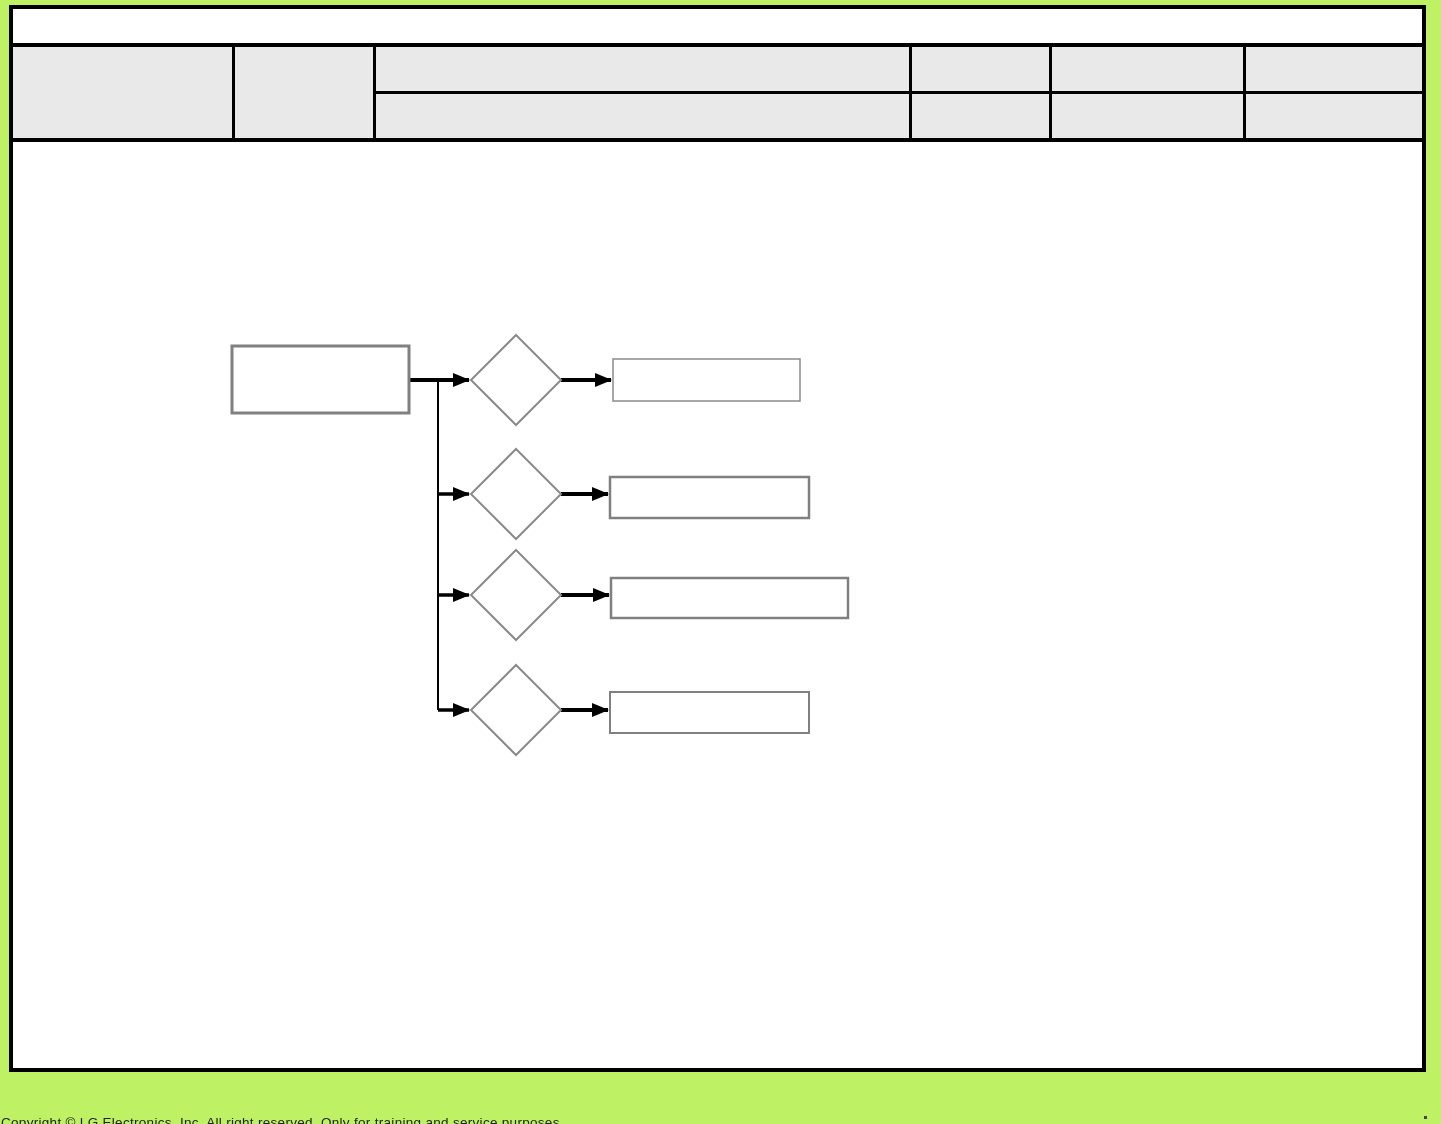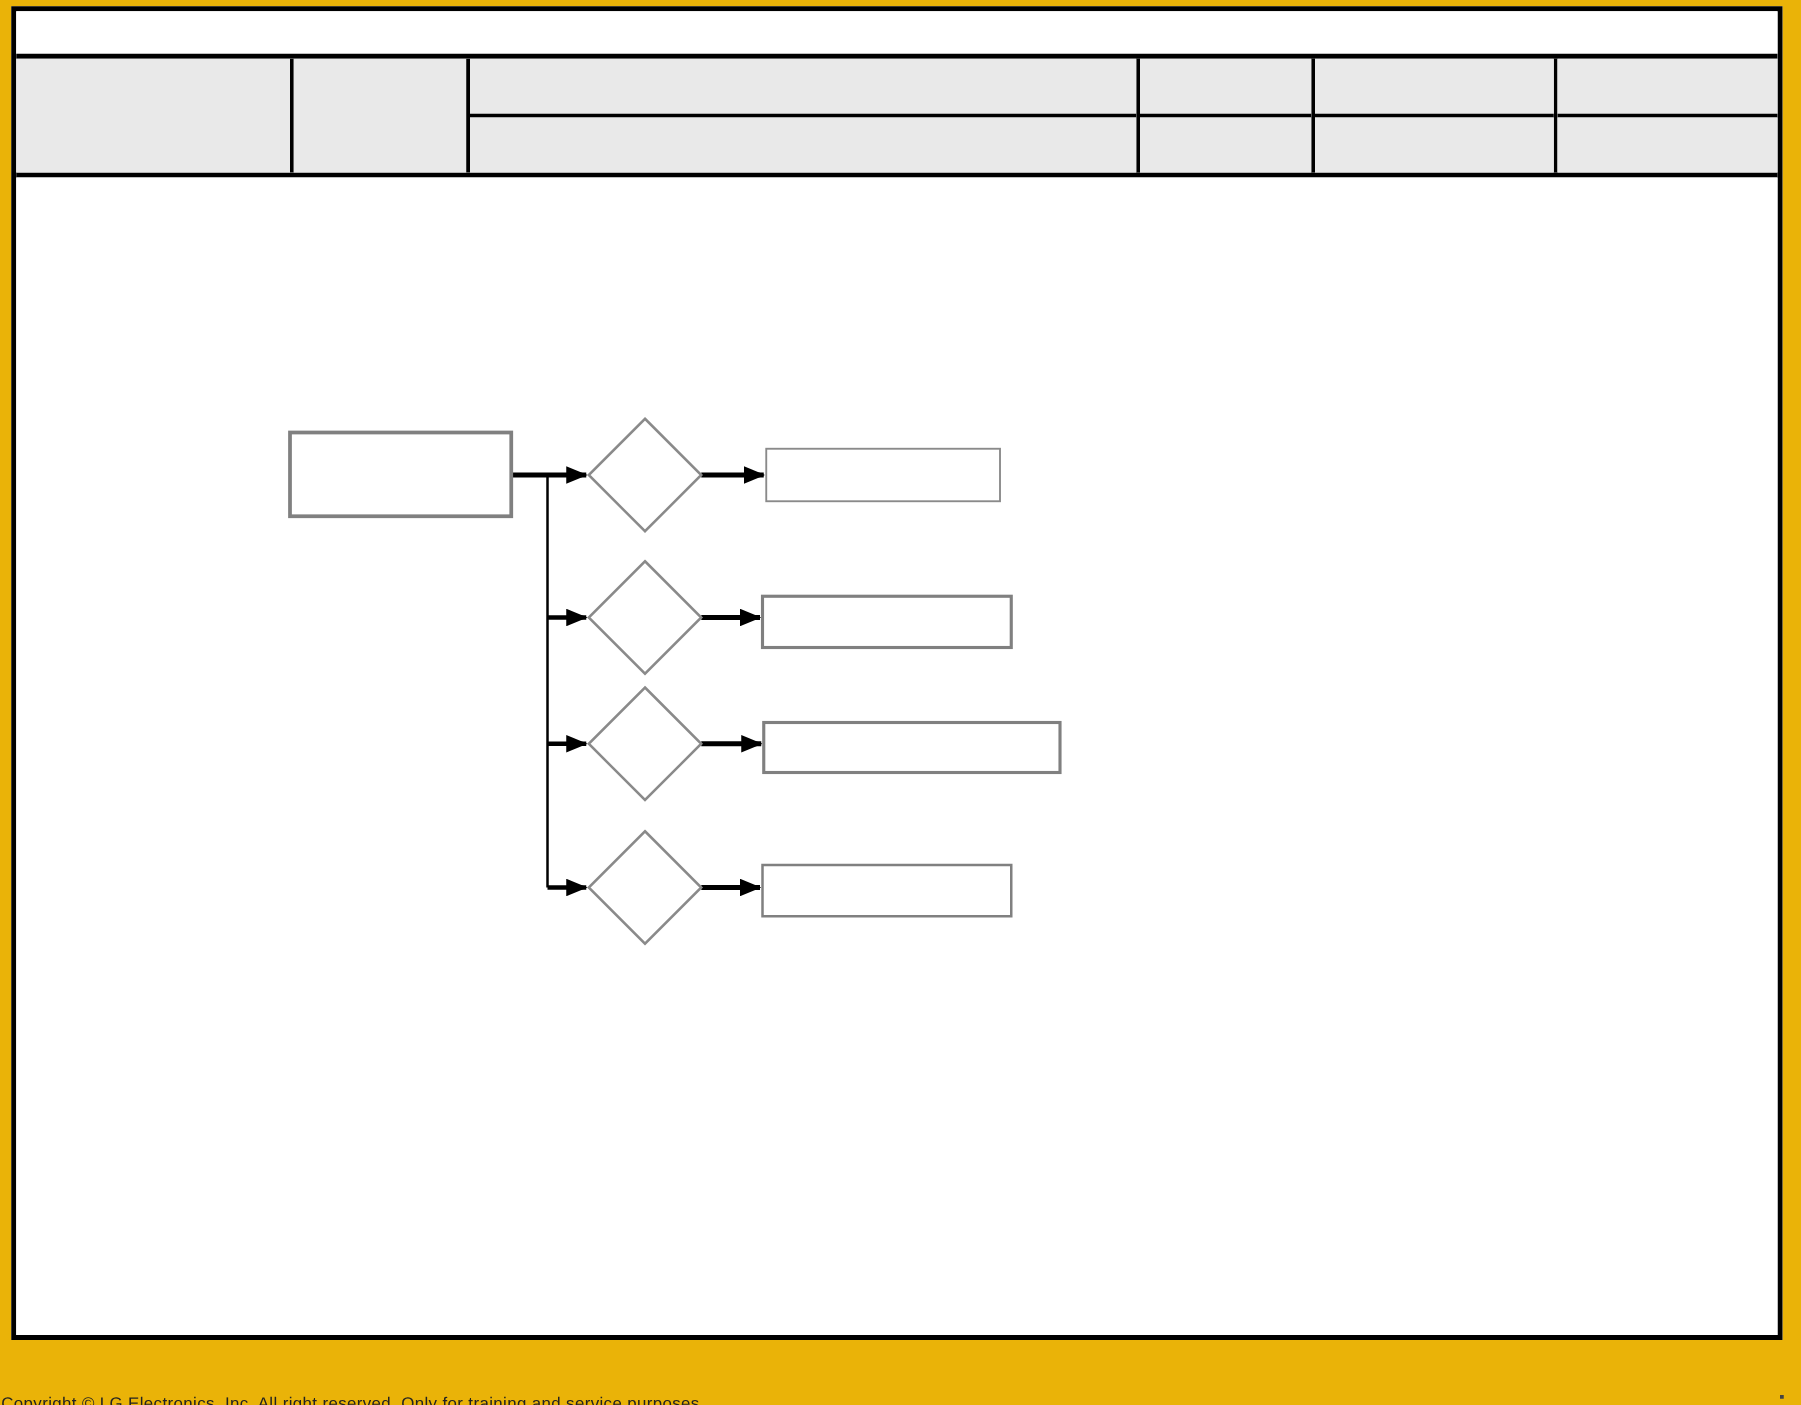--- a/index.html
+++ b/index.html
@@ -1,20 +1,20 @@
 <!DOCTYPE html>
 <html><head>
 <meta charset="utf-8">
 <style>
   html, body { margin: 0; padding: 0; background: #ffffff; }
   .page {
     position: relative;
     width: 1441px;
     height: 1124px;
-    background: #eab308;
+    background: #bef264;
     overflow: hidden;
     font-family: "Liberation Sans", sans-serif;
   }
   .frame {
     position: absolute;
     left: 9px;
     top: 5px;
     width: 1417px;
     height: 1067px;
     border: 4px solid #000000;

